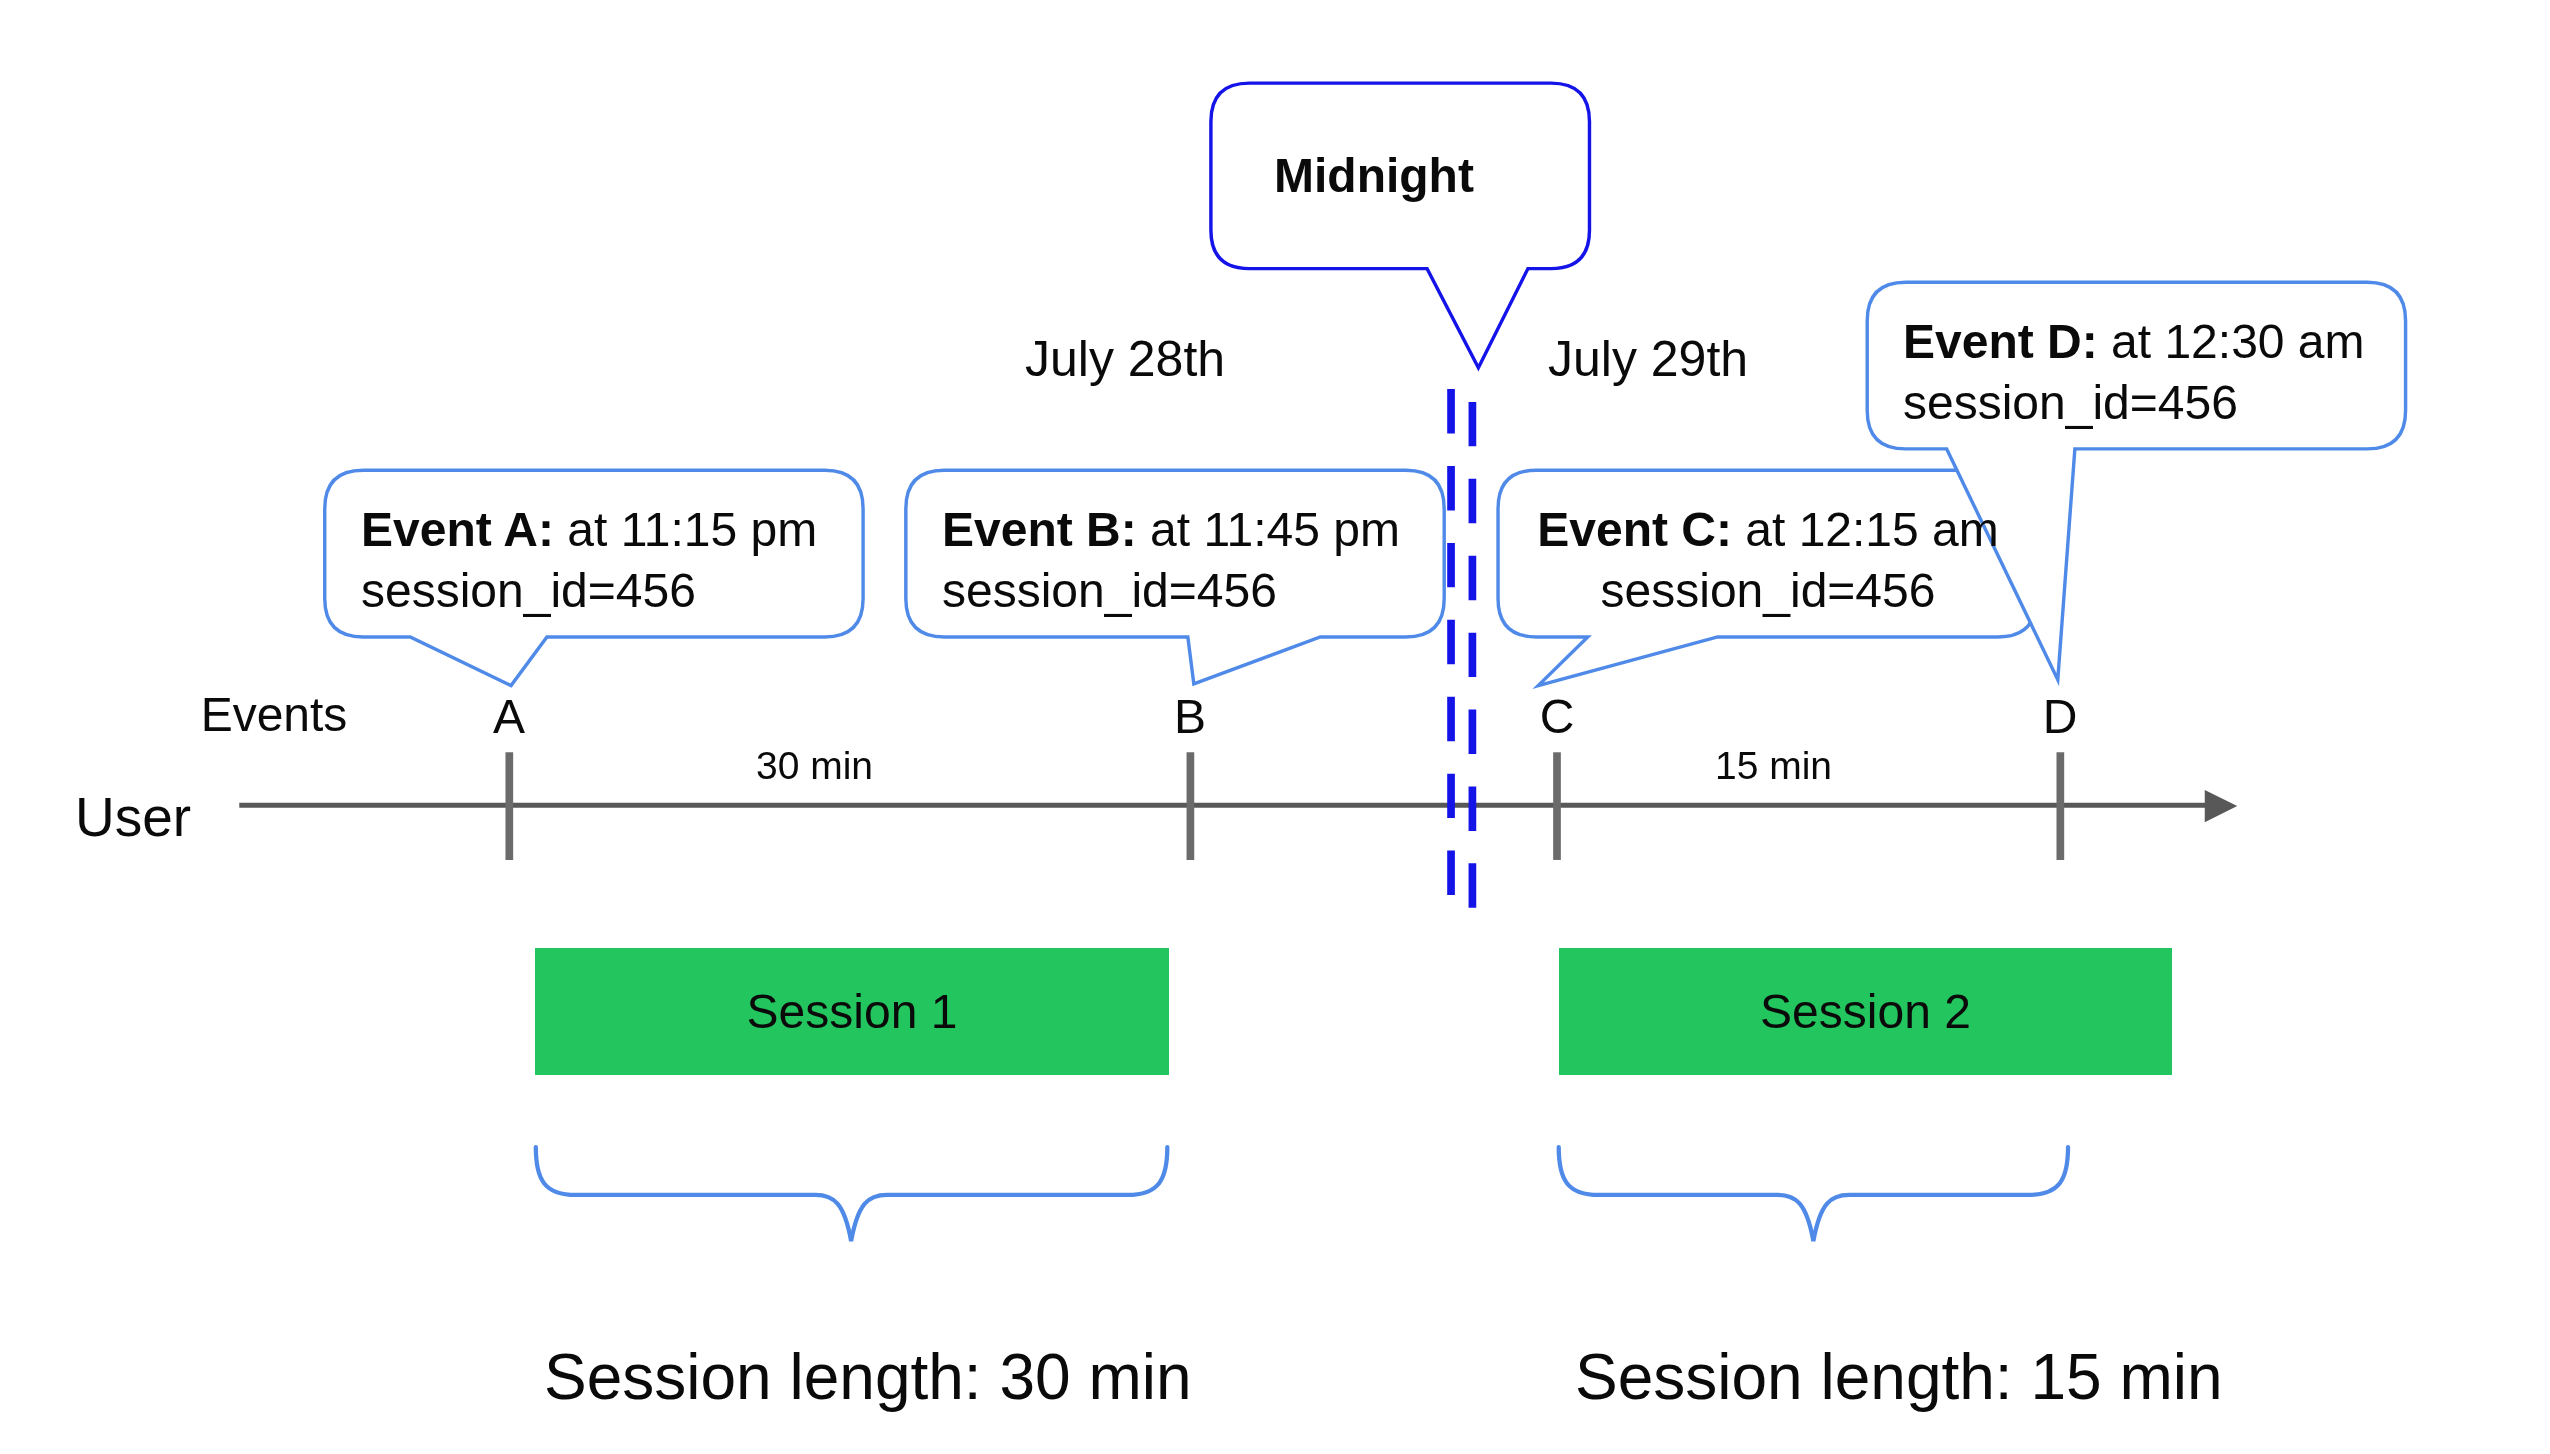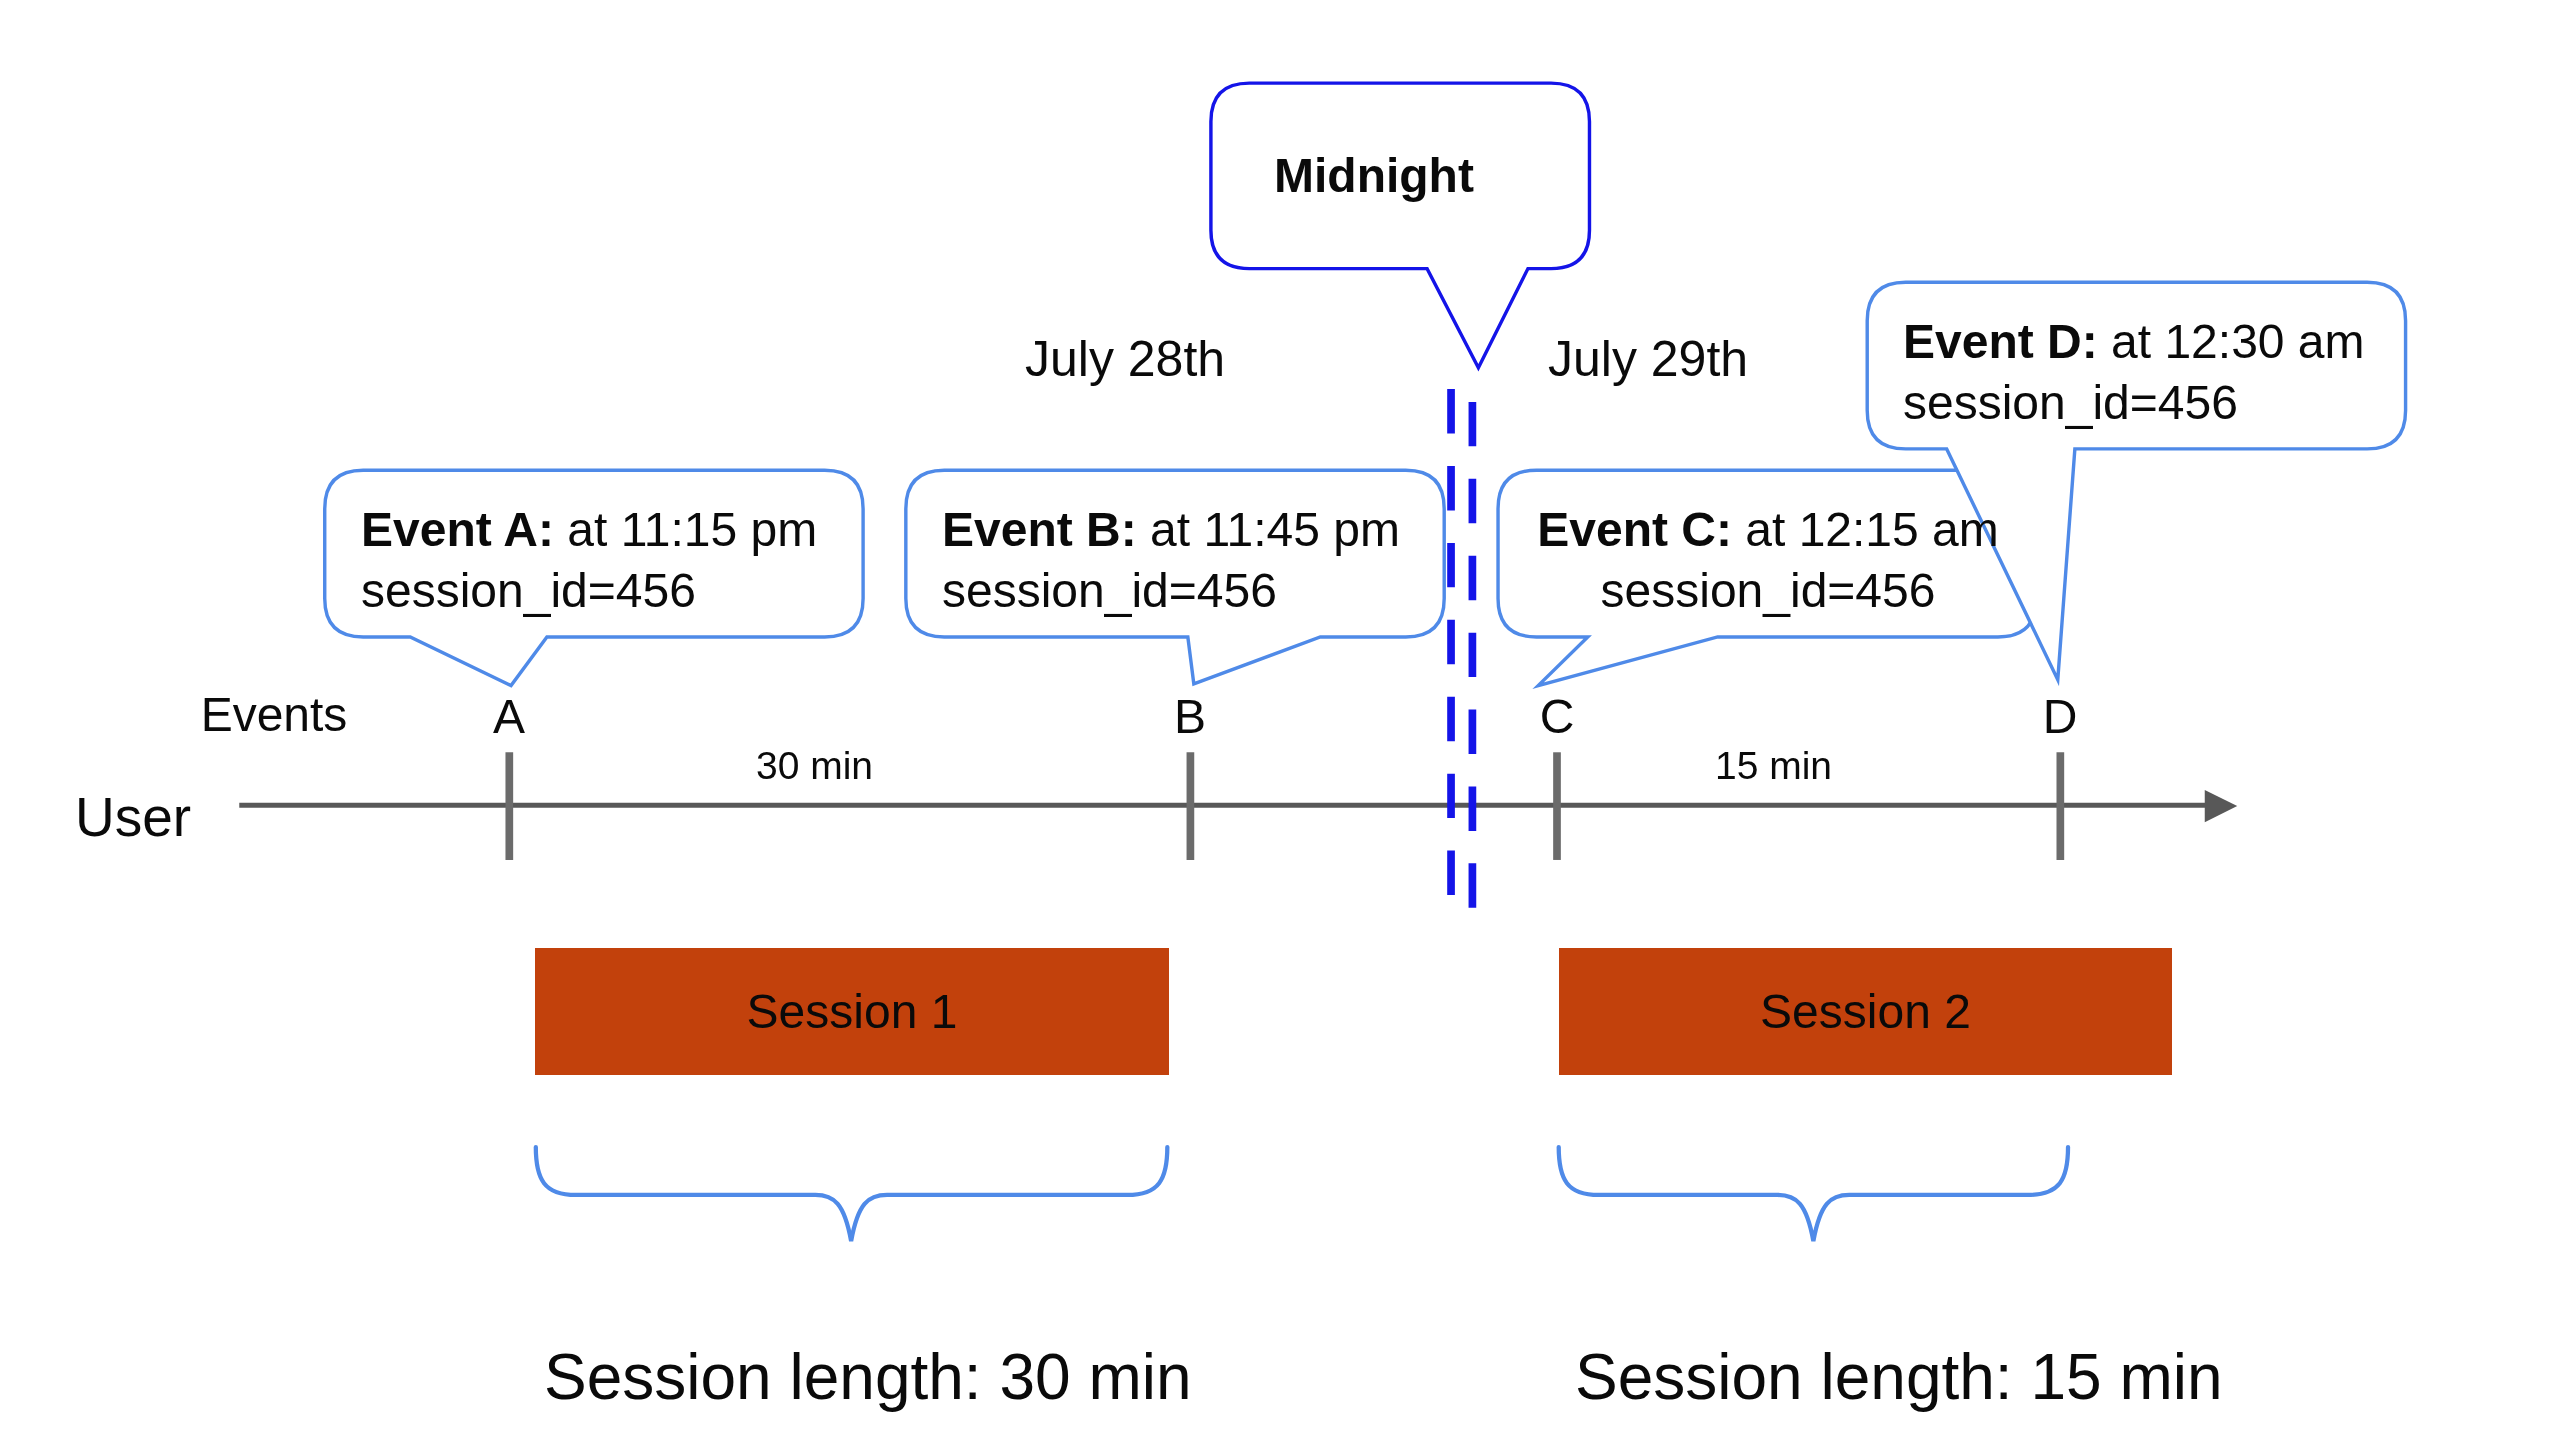--- a/index.html
+++ b/index.html
@@ -11,21 +11,21 @@
   .abs{position:absolute;}
   .lbl{font-size:48px;line-height:1.1;white-space:nowrap;}
   .letter{width:68px;text-align:center;font-size:48px;}
   .user{font-size:55px;}
   .date{font-size:50px;}
   .gap{font-size:39px;width:188px;text-align:left;}
   .bubble-text{font-size:48px;line-height:61px;padding:29px 34px 0 36px;white-space:nowrap;}
   .bubble-text .b{font-weight:bold;}
   .midnight-text{font-size:48px;font-weight:bold;display:flex;align-items:center;padding-left:63px;box-sizing:border-box;}
   .session-box{
-    background:#c2410c;display:flex;align-items:center;justify-content:center;
+    background:#22c55e;display:flex;align-items:center;justify-content:center;
     font-size:48px;
   }
   .slen{font-size:64px;white-space:nowrap;}
 </style>
 </head>
 <body>
 
 <div id="canvas">
 
   <svg id="shapes" width="2550" height="1455" viewBox="0 0 2984 1702">

